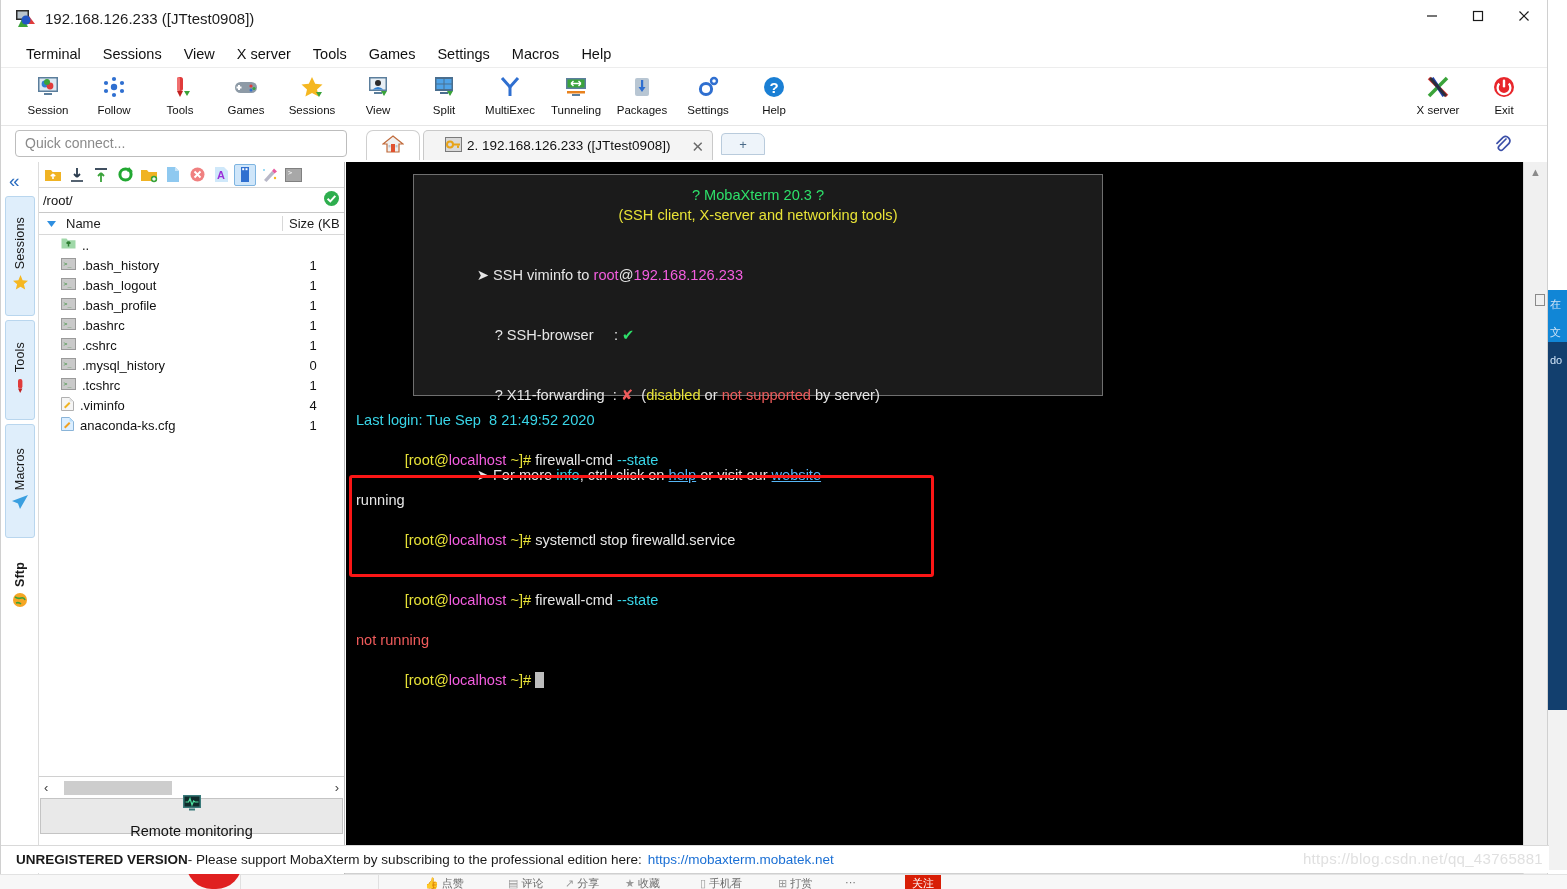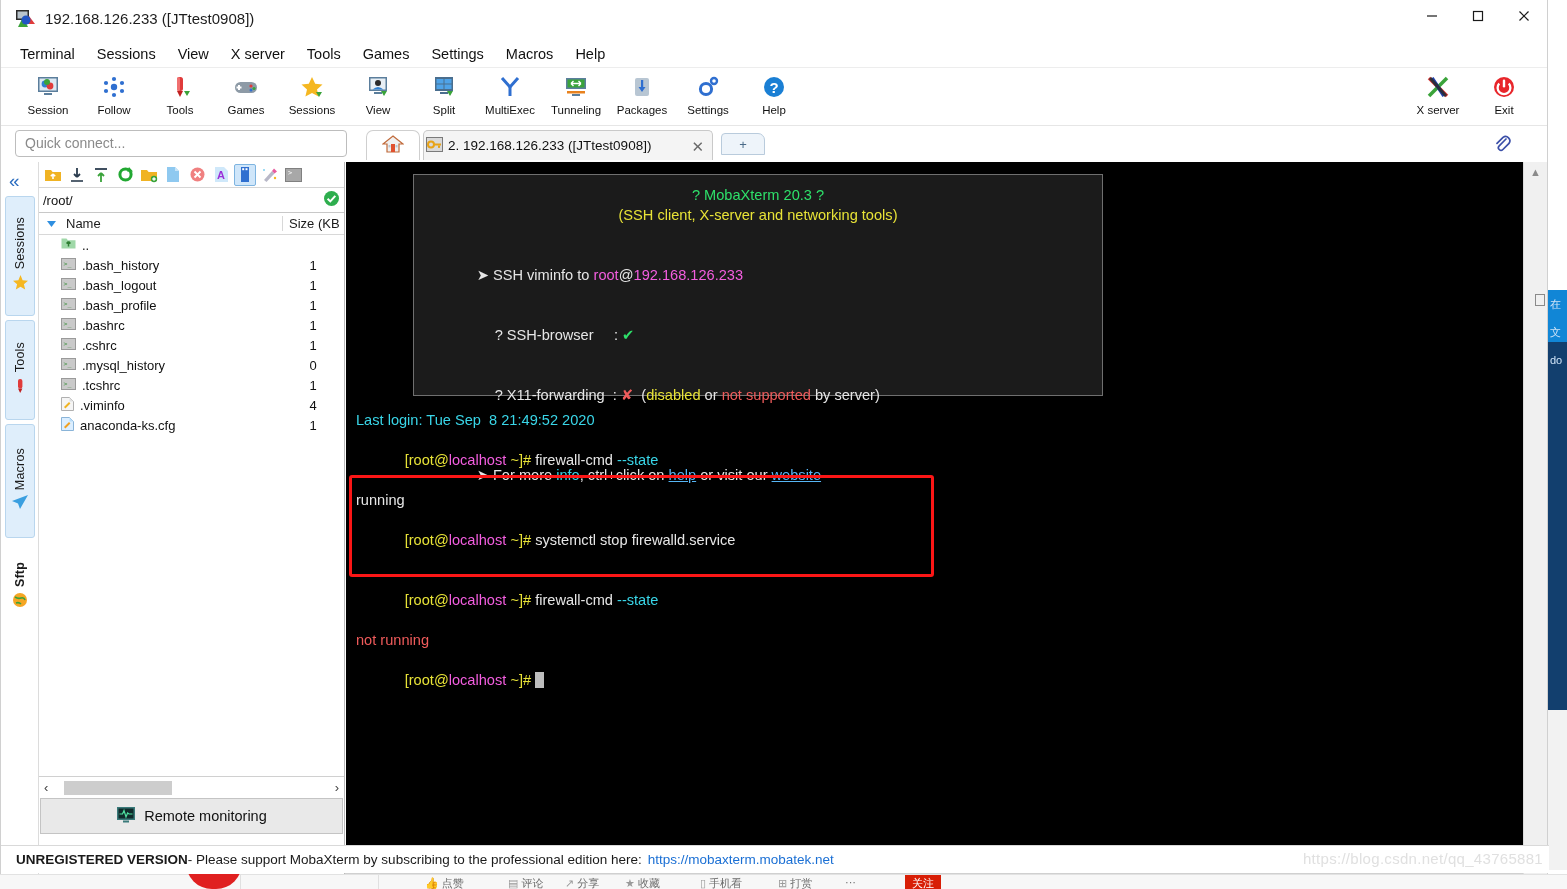--- a/index.html
+++ b/index.html
@@ -53,21 +53,21 @@
     font-size: 15px; color: #1d1d1d;
   }
   .win-btns { position: absolute; right: 0; top: 0; display: flex; }
   .win-btn {
     width: 46px; height: 32px; display: flex; align-items: center;
     justify-content: center; cursor: default;
   }
 
   
   .menubar {
-    position: relative; height: 28px; padding-left: 8px;
+    position: relative; height: 28px; padding-left: 14px;
     display: flex; align-items: center; gap: 0px;
     border-bottom: 1px solid #ededed;
   }
   .menu-item {
     font-size: 14.5px; color: #111; padding: 3px 11px; cursor: default;
   }
 
   
   .toolbar {
     position: relative; height: 58px; background: #fff;
@@ -96,21 +96,21 @@
   .tab-home {
     position: absolute; left: 5px; top: 4px; width: 54px; height: 30px;
     background: #fff; border: 1px solid #cfcfcf; border-bottom: none;
     border-radius: 7px 7px 0 0; display: flex; align-items: center;
     justify-content: center;
   }
   .tab-main {
     position: absolute; left: 62px; top: 4px; width: 290px; height: 30px;
     background: #f4f4f4; border: 1px solid #c9c9c9; border-bottom: none;
     border-radius: 5px 5px 0 0; display: flex; align-items: center;
-    padding-left: 2px; font-size: 13.5px; color: #111;
+    padding-left: 21px; font-size: 13.5px; color: #111;
   }
   .tab-close {
     position: absolute; right: 8px; top: 7px; font-size: 15px; color: #6a6a6a;
   }
   .tab-plus {
     position: absolute; left: 360px; top: 7px; width: 44px; height: 22px;
     background: #eef4fa; border: 1px solid #b9cbdc; border-radius: 4px 7px 0 0;
     display: flex; align-items: center; justify-content: center;
     font-size: 13px; color: #4a6a88;
   }
@@ -179,21 +179,21 @@
     font-size: 13px; color: #444;
   }
   .hscroll-track { position:relative; flex:1; height:14px; margin:0 4px; }
   .hscroll-thumb {
     position:absolute; left:12px; top:0; width:108px; height:14px;
     background:#cdcdcd;
   }
   .remote-btn {
     height: 36px; margin: 0 1px; background: #e9e9e9;
     border: 1px solid #c4c4c4; display: flex; align-items: center;
-    justify-content: center; gap: 8px; font-size: 14.5px; color: #111;
+    justify-content: center; gap: 8px; font-size: 14.5px; color: #111; flex-direction: column;
   }
   .follow {
     height: 40px; display: flex; align-items: center;
     justify-content: center; gap: 10px; font-size: 14.5px; color: #111;
   }
   .cbox { width: 15px; height: 15px; border: 1px solid #4a4a4a; background:#fff; }
 
   
   .term {
     position: absolute; left: 345px; top: 0; right: 24px; height: 694px;

